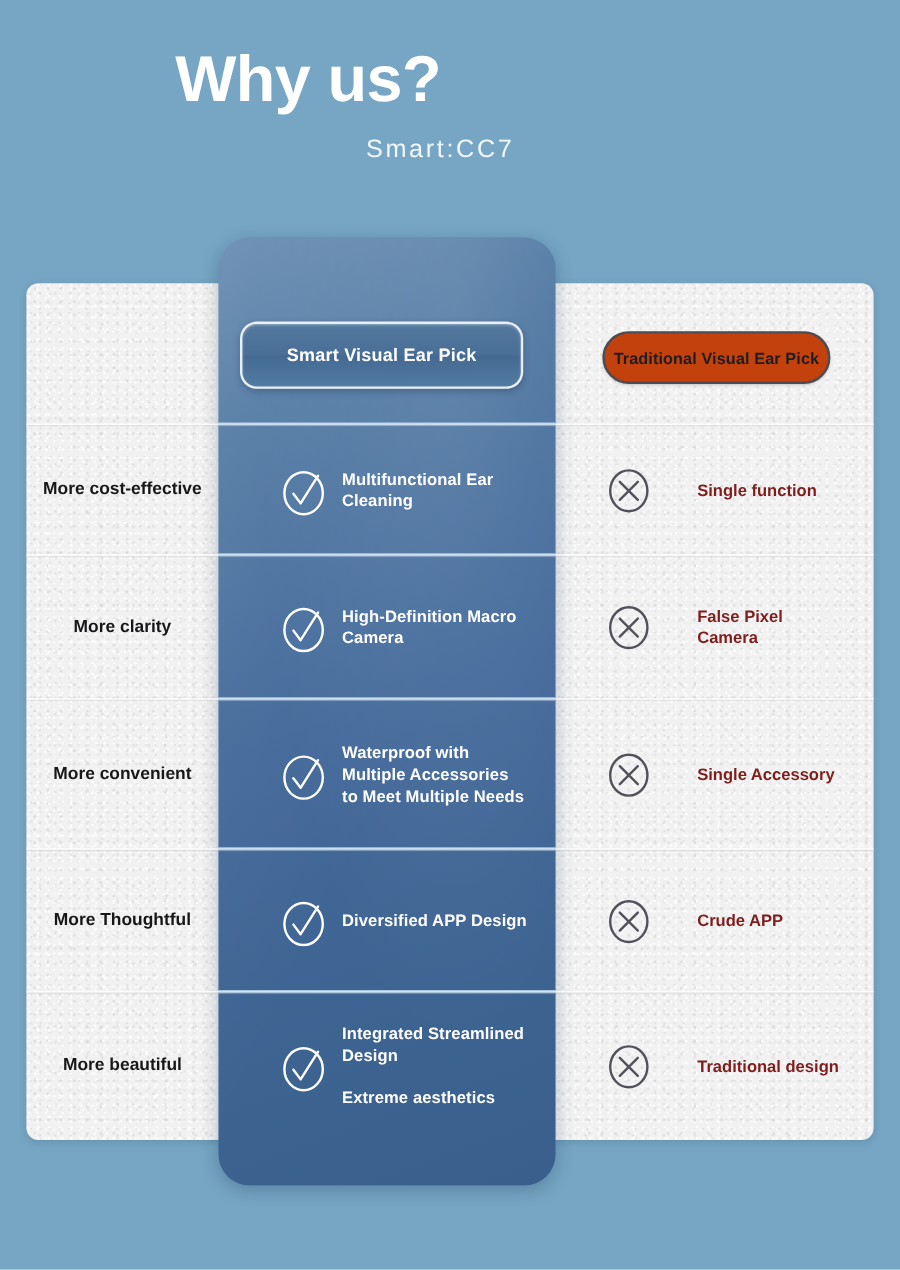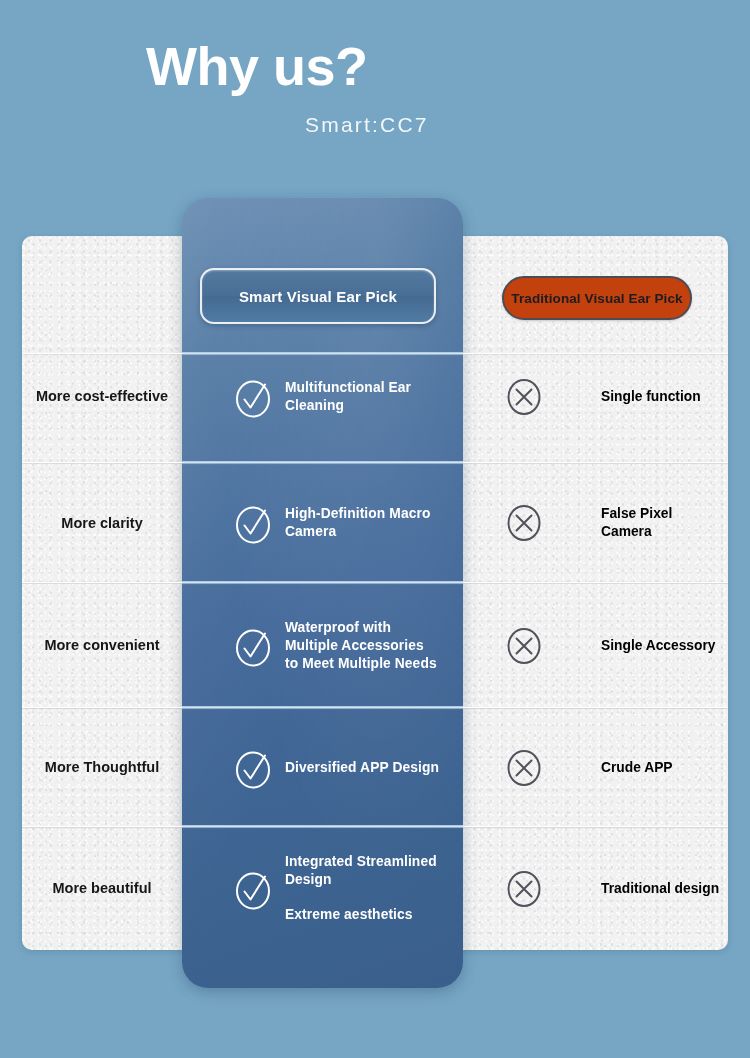--- a/index.html
+++ b/index.html
@@ -227,24 +227,24 @@
   .con-cell {
     position: absolute;
     left: 463px;
     width: 265px;
     display: flex;
     align-items: center;
     padding-left: 42px;
     box-sizing: border-box;
   }
   .con-text {
-    margin-left: 58px;
+    margin-left: 38px;
     font-size: 13.8px;
     font-weight: bold;
-    color: #000000;
+    color: #7f1d1d;
     line-height: 18px;
   }
 
   
   .icon-check, .icon-x {
     flex: 0 0 auto;
     display: block;
   }
 </style>
 </head>
@@ -268,21 +268,21 @@
   <div class="pill-smart">
     <span>Smart Visual Ear Pick</span>
   </div>
   <div class="pill-traditional">
     <span>Traditional Visual Ear Pick</span>
   </div>
 
   <div class="rows" id="rows-root">
       <div class="divider-card" style="top:353px"></div>
       <div class="divider-blue" style="top:352px"></div>
-      <div class="row" style="top:342px;height:125px">
+      <div class="row" style="top:354px;height:125px">
         <div class="label-cell" style="height:109px">
           <span>More cost-effective</span>
         </div>
         <div class="pro-cell" style="height:109px">
           <svg class="icon-check" width="38" height="42" viewBox="0 0 38 42">
             <ellipse cx="19" cy="23" rx="16" ry="17.5" fill="none" stroke="#ffffff" stroke-width="2"></ellipse>
             <path d="M10.5 23.5 L16.5 31.5 L31 8.5" fill="none" stroke="#ffffff" stroke-width="2" stroke-linecap="round" stroke-linejoin="round"></path>
           </svg>
           <div class="pro-text">
             <span style="display:block">Multifunctional Ear Cleaning</span>

